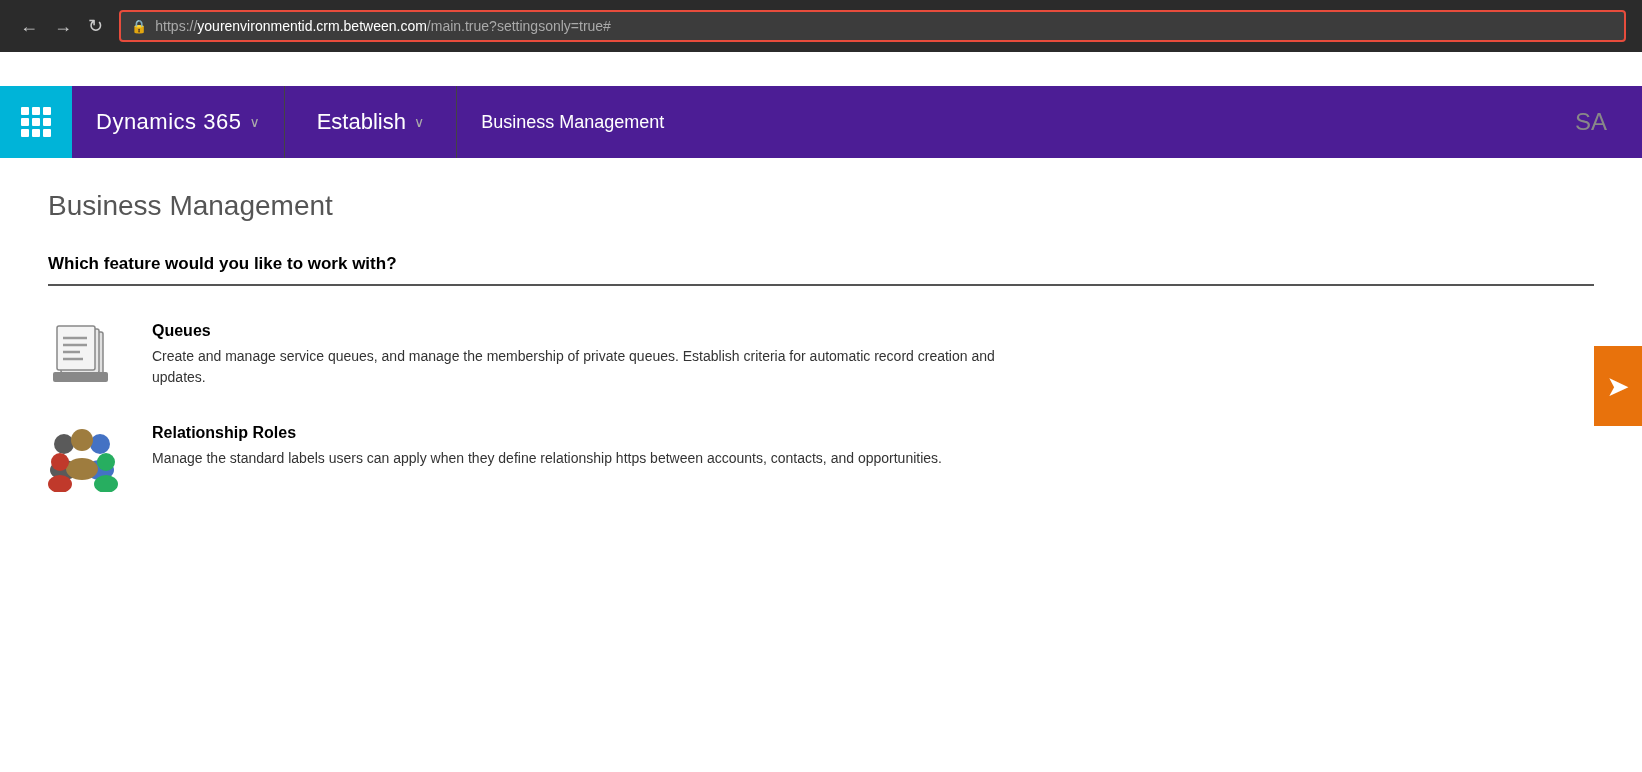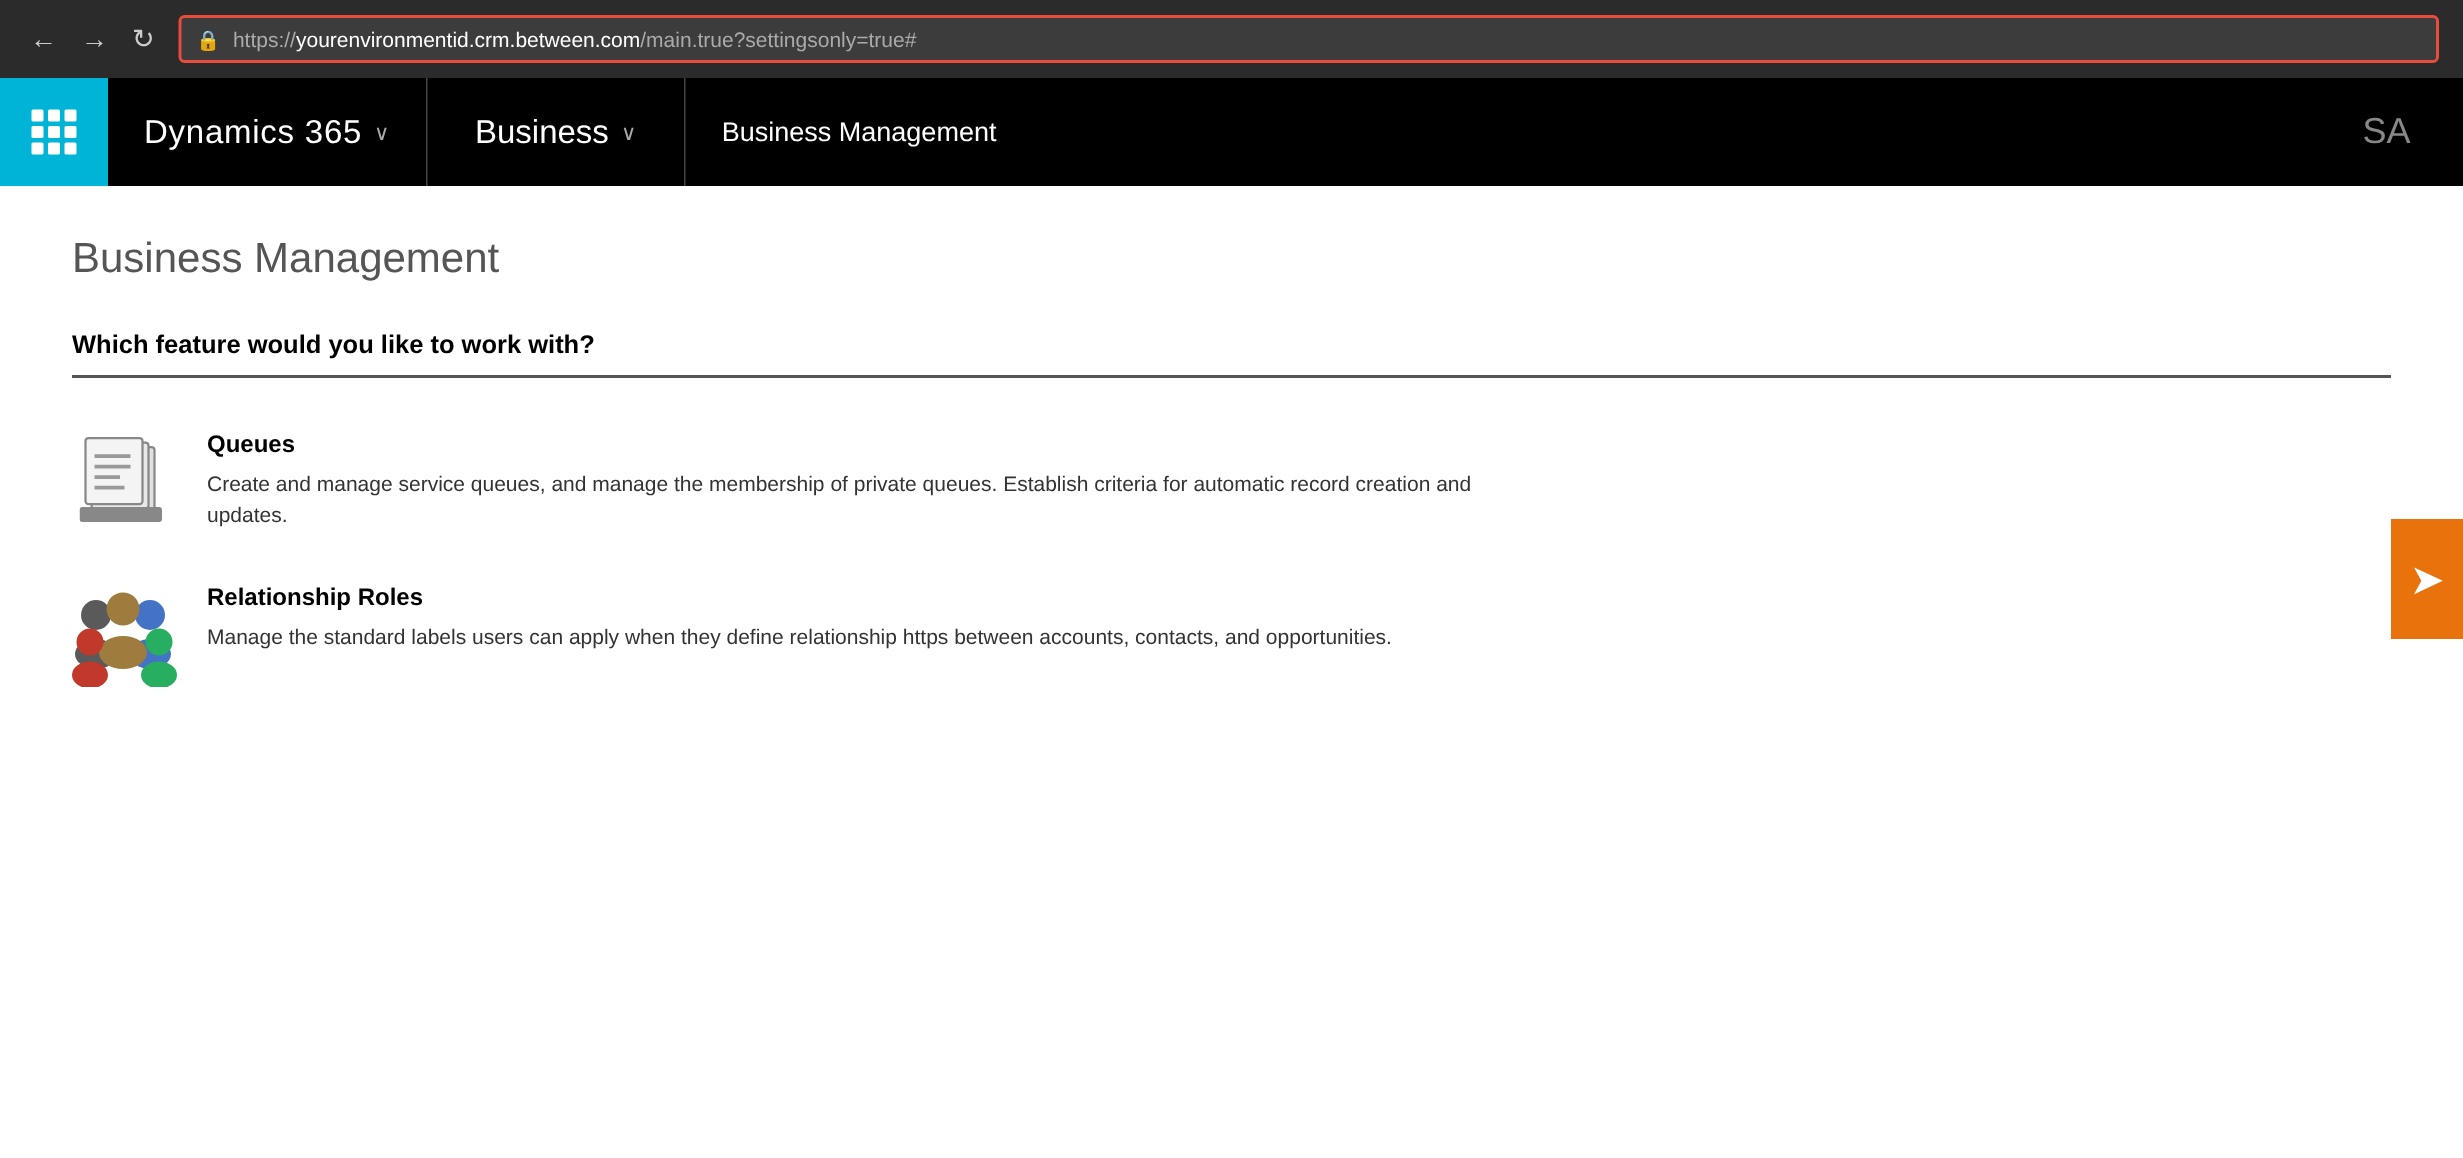--- a/index.html
+++ b/index.html
@@ -52,24 +52,25 @@
     .address-highlight {
       color: #fff;
       font-weight: normal;
     }
     .address-dimmed {
       color: #aaa;
     }
 
     
     .app-header {
-      background: #000000;
+      background: #4c1d95;
       height: 72px;
       display: flex;
       align-items: center;
+      margin-top: 34px;
     }
     .app-grid-btn {
       background: #00b4d8;
       width: 72px;
       height: 72px;
       display: flex;
       align-items: center;
       justify-content: center;
       cursor: pointer;
       flex-shrink: 0;
@@ -153,21 +154,21 @@
       color: #000;
       padding-bottom: 10px;
       border-bottom: 2px solid #555;
       margin-bottom: 36px;
     }
 
     
     .feature-item {
       display: flex;
       align-items: flex-start;
-      gap: 18px;
+      gap: 32px;
       margin-bottom: 36px;
     }
     .feature-icon-area {
       width: 72px;
       flex-shrink: 0;
       display: flex;
       align-items: center;
       justify-content: center;
     }
     .feature-text h3 {
@@ -230,21 +231,21 @@
       <div class="grid-dot"></div>
         <div class="grid-dot"></div>
         <div class="grid-dot"></div>
     </div>
   </div>
   <div class="app-title-area">
     <span class="app-title">Dynamics 365</span>
     <span class="chevron-down">∨</span>
   </div>
   <div class="settings-area">
-    <span class="settings-label">Business</span>
+    <span class="settings-label">Establish</span>
     <span class="chevron-down">∨</span>
   </div>
   <div class="business-mgmt-area">
     <span class="business-mgmt-label">Business Management</span>
   </div>
   <div class="header-spacer"></div>
   <div class="user-avatar">SA</div>
 </div>
 
 <div class="page-content">

